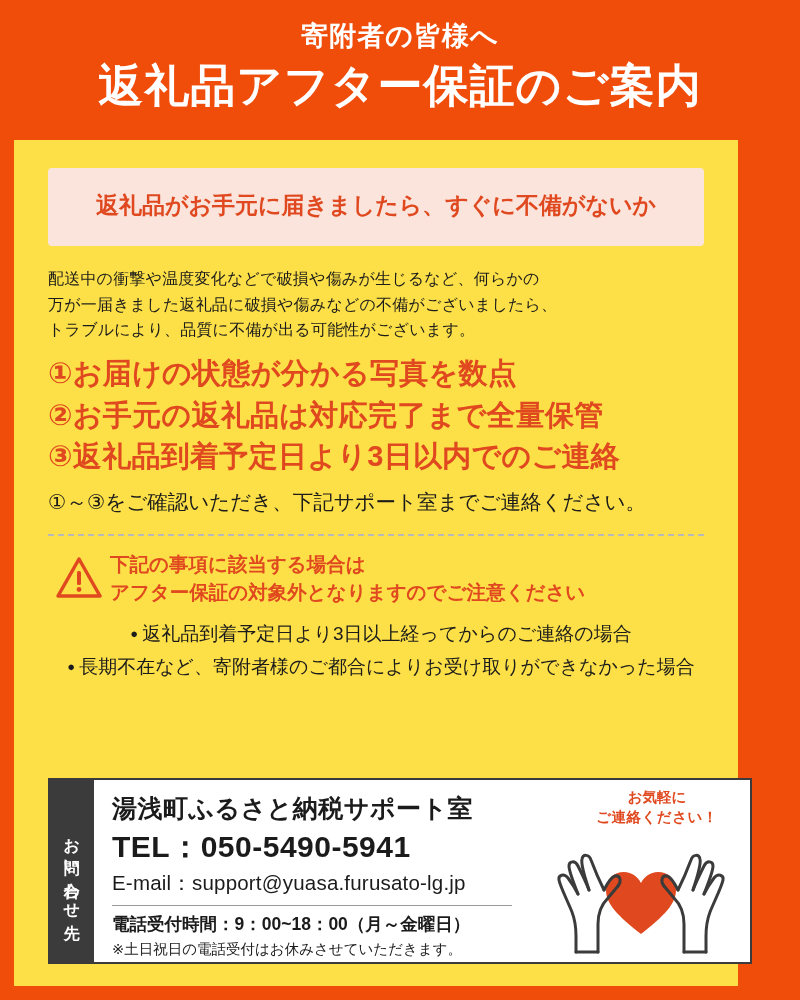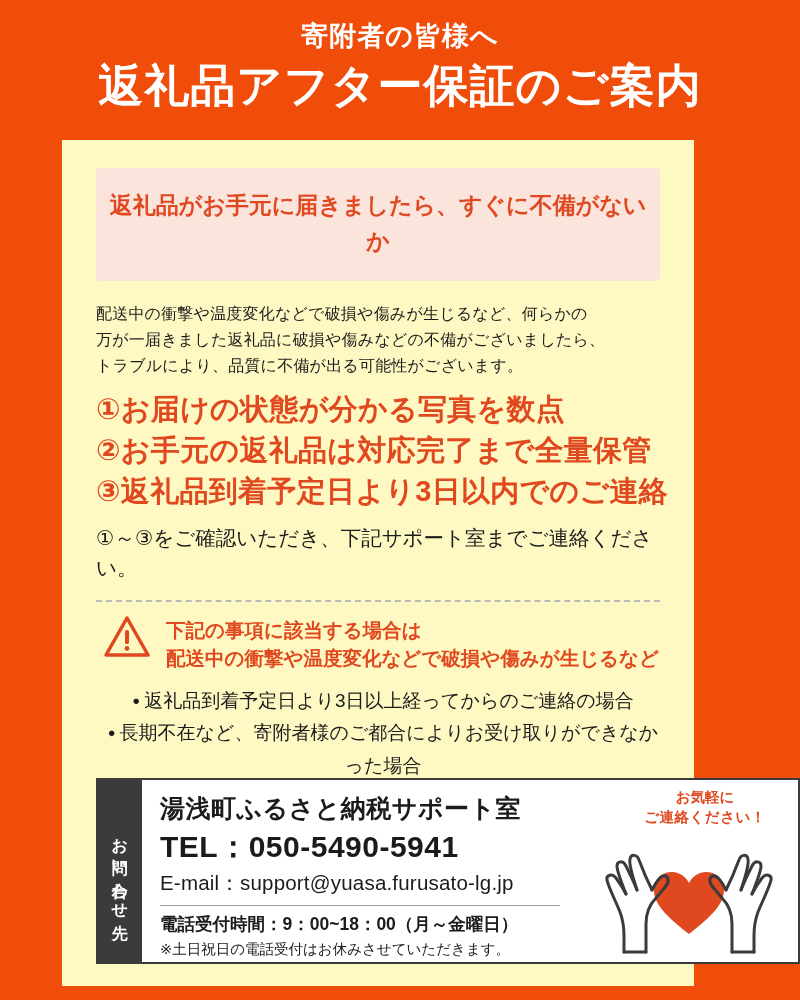--- a/index.html
+++ b/index.html
@@ -39,26 +39,25 @@
     letter-spacing: 1px;
     line-height: 1.25;
     margin-top: 6px;
   }
 
   
   .card {
     position: absolute;
     top: 140px;
     left: 14px;
-    width: 632px;
+    width: 724px;
     height: 846px;
-    background: #fef9c3;
+    background: #fde047;
     box-sizing: border-box;
     padding: 28px 34px 0 34px;
-    margin-left: 48px;
   }
 
   
   .notice {
     background: #fbe4dc;
     border-radius: 4px;
     padding: 20px 10px 22px 10px;
     text-align: center;
     color: #e0491f;
     font-size: 23px;
@@ -96,22 +95,22 @@
   
   .divider {
     margin: 16px 0 14px 0;
     border-top: 2px dashed #b9b9b9;
     height: 0;
   }
 
   
   .warn-row {
     display: flex;
-    align-items: flex-start;
-    gap: 16px;
+    align-items: center;
+    gap: 8px;
     padding-left: 8px;
   }
   .warn-icon {
     width: 46px;
     height: 42px;
     flex: 0 0 auto;
     position: relative;
   }
   .warn-text {
     color: #e0491f;
@@ -261,21 +260,21 @@
     <div class="warn-row">
       <span class="warn-icon">
         <svg width="46" height="42" viewBox="0 0 46 42" aria-hidden="true">
           <path d="M23 2 L44 39 L2 39 Z" fill="none" stroke="#e0491f" stroke-width="3.5" stroke-linejoin="round"></path>
           <rect x="21" y="14" width="4" height="14" rx="1.6" fill="#e0491f"></rect>
           <circle cx="23" cy="32.5" r="2.4" fill="#e0491f"></circle>
         </svg>
       </span>
       <span class="warn-text">
         <div>下記の事項に該当する場合は</div>
-        <div>配送中の衝撃や温度変化などで破損や傷みが生じるなど</div>
+        <div>アフター保証の対象外となりますのでご注意ください</div>
       </span>
     </div>
 
     <div class="bullets">
       <div>返礼品到着予定日より3日以上経ってからのご連絡の場合</div>
       <div>長期不在など、寄附者様のご都合によりお受け取りができなかった場合</div>
     </div>
 
     <div class="contact">
       <div class="contact-tab">お問い合わせ先</div>

